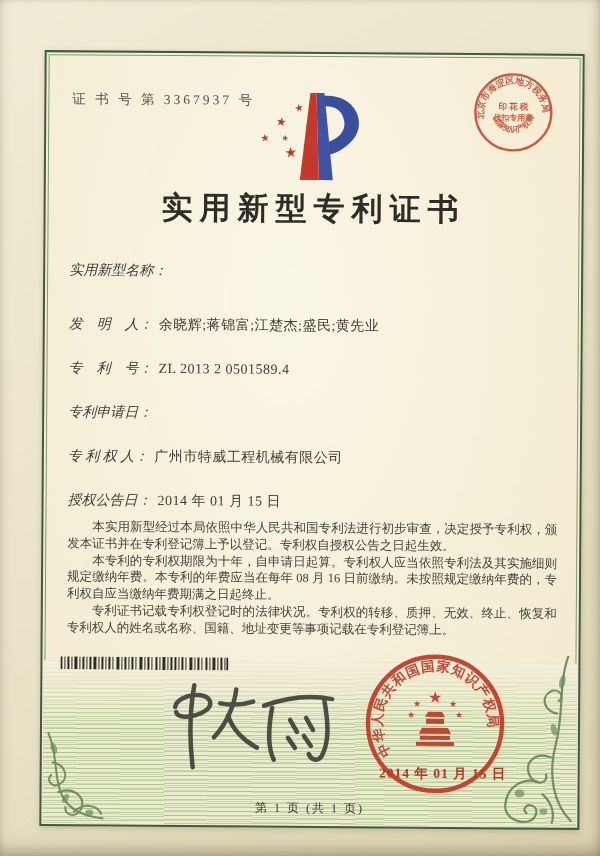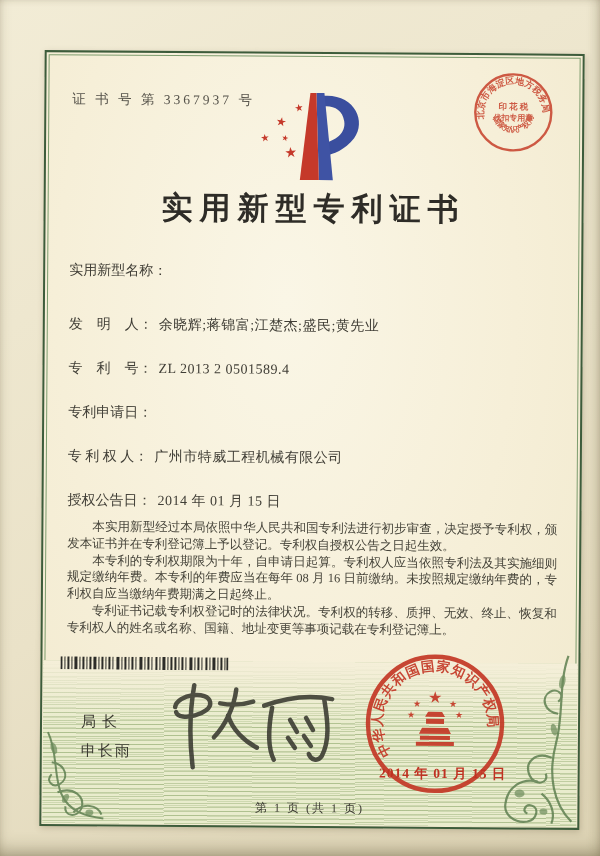--- a/index.html
+++ b/index.html
@@ -25,21 +25,21 @@
   
   .tax-stamp{position:absolute;left:426px;top:16px;width:82px;height:82px;opacity:.88;}
   
   .logo{position:absolute;left:209px;top:34px;width:112px;height:98px;}
   .title{position:absolute;left:0;top:134px;width:100%;text-align:center;
     font-size:31px;font-weight:bold;letter-spacing:7px;color:#2e2c27;}
   
   .fields{position:absolute;left:24px;top:208px;right:28px;color:#403e36;}
   .frow{display:flex;font-size:14px;line-height:20px;margin-bottom:24px;}
   .frow.first{margin-bottom:34px;}
-  .flabel{white-space:nowrap;margin-right:6px;}
+  .flabel{white-space:nowrap;margin-right:6px;font-style:italic;}
   .fvalue{letter-spacing:.5px;}
   
   .paras{position:absolute;left:24px;top:466px;width:490px;
     font-size:12.5px;line-height:16.8px;text-align:justify;color:#46443a;}
   .paras p{margin:0;text-indent:2em;}
   
   .barcode{position:absolute;left:18px;top:604px;width:168px;height:13px;z-index:4;}
   
   .band{position:absolute;left:1px;right:1px;bottom:1px;top:608px;z-index:1;
     background-color:#e9eccd;
@@ -209,24 +209,20 @@
       <path d="M44,140 C54,148 58,160 54,170"></path>
     </g>
     <g fill="#6d8c5c" opacity=".7">
       <ellipse cx="64" cy="28" rx="3" ry="7" transform="rotate(12 64 28)"></ellipse>
       <ellipse cx="56" cy="76" rx="3" ry="6" transform="rotate(-14 56 76)"></ellipse>
       <ellipse cx="22" cy="140" rx="5" ry="4"></ellipse>
       <ellipse cx="46" cy="158" rx="4" ry="3"></ellipse>
     </g>
   </svg>
 
-  <div class="director">
-    <div class="dl">局长</div>
-    <div class="dn">申长雨</div>
-  </div>
 
   <svg class="signature" viewBox="0 0 190 96">
     <g stroke="#33332b" stroke-width="4.5" fill="none" stroke-linecap="round" opacity=".85">
       <path d="M32,6 C28,30 27,58 31,88"></path>
       <path d="M13,28 C15,15 46,11 48,23 C50,35 17,43 14,33"></path>
       <path d="M74,10 C72,28 63,46 52,58"></path>
       <path d="M58,24 C70,26 82,25 91,22"></path>
       <path d="M66,36 C70,50 83,62 95,68"></path>
       <path d="M102,26 C126,17 150,15 170,19"></path>
       <path d="M110,28 C106,50 106,68 112,80"></path>

